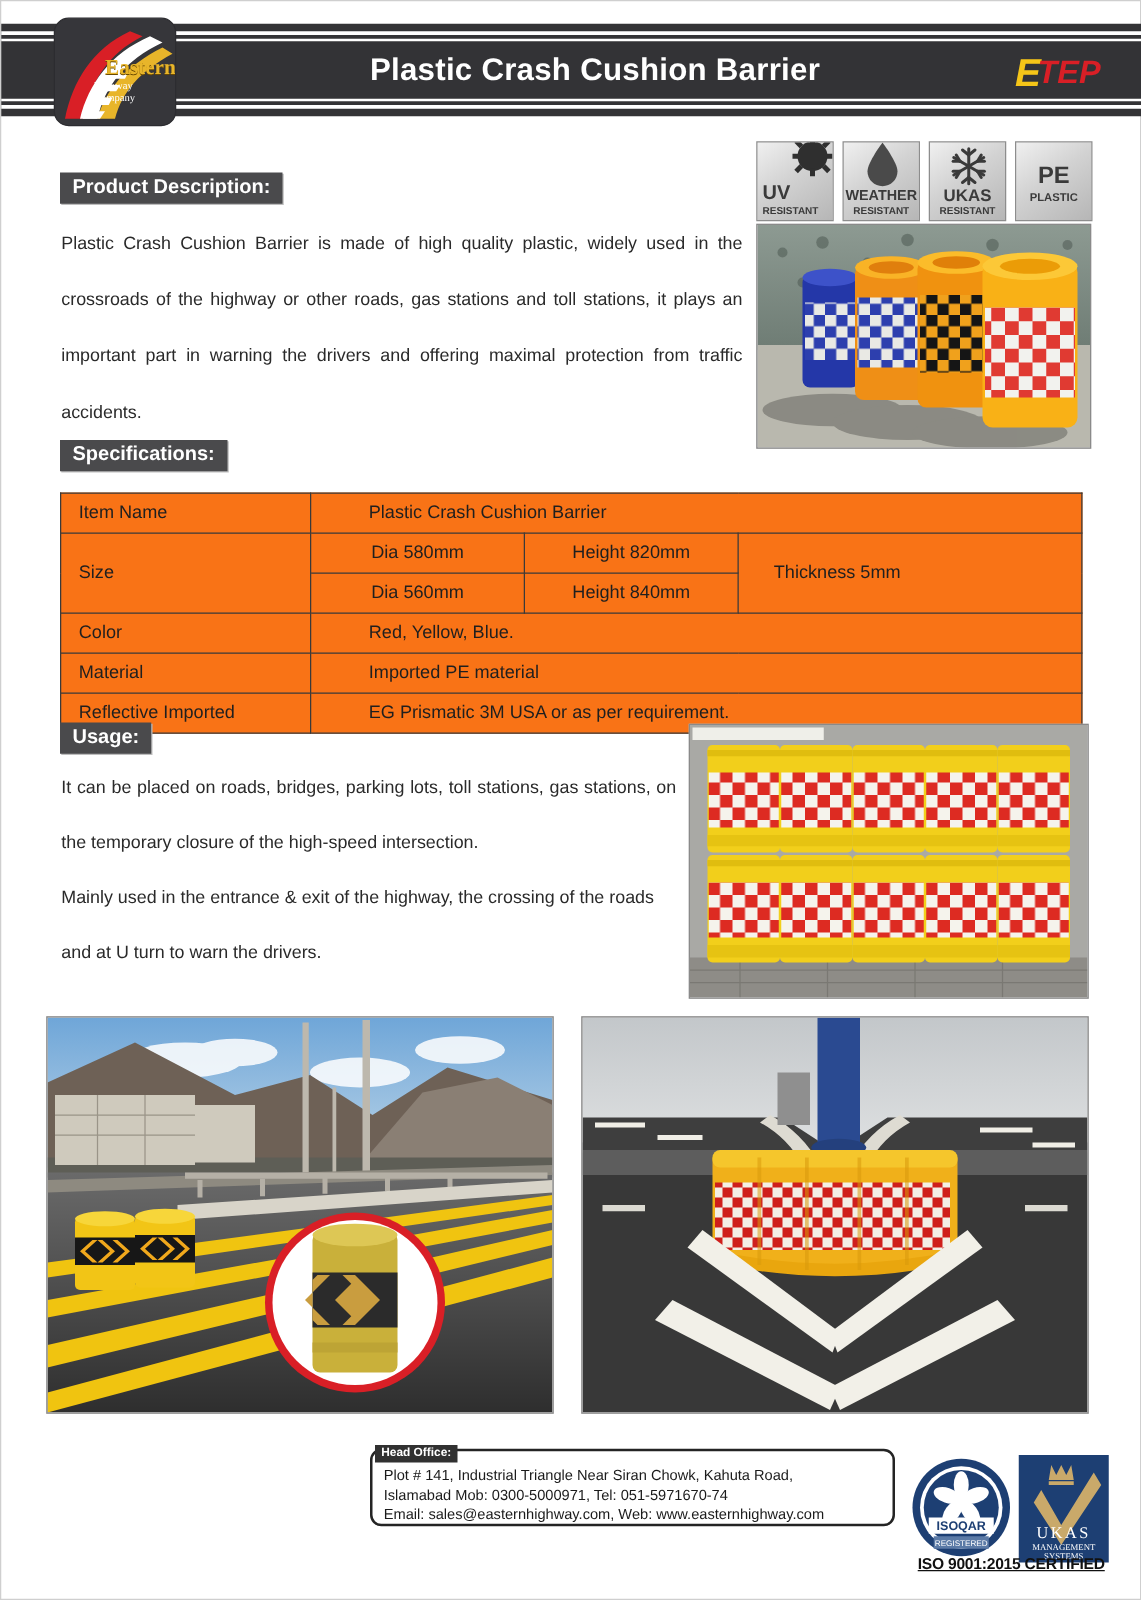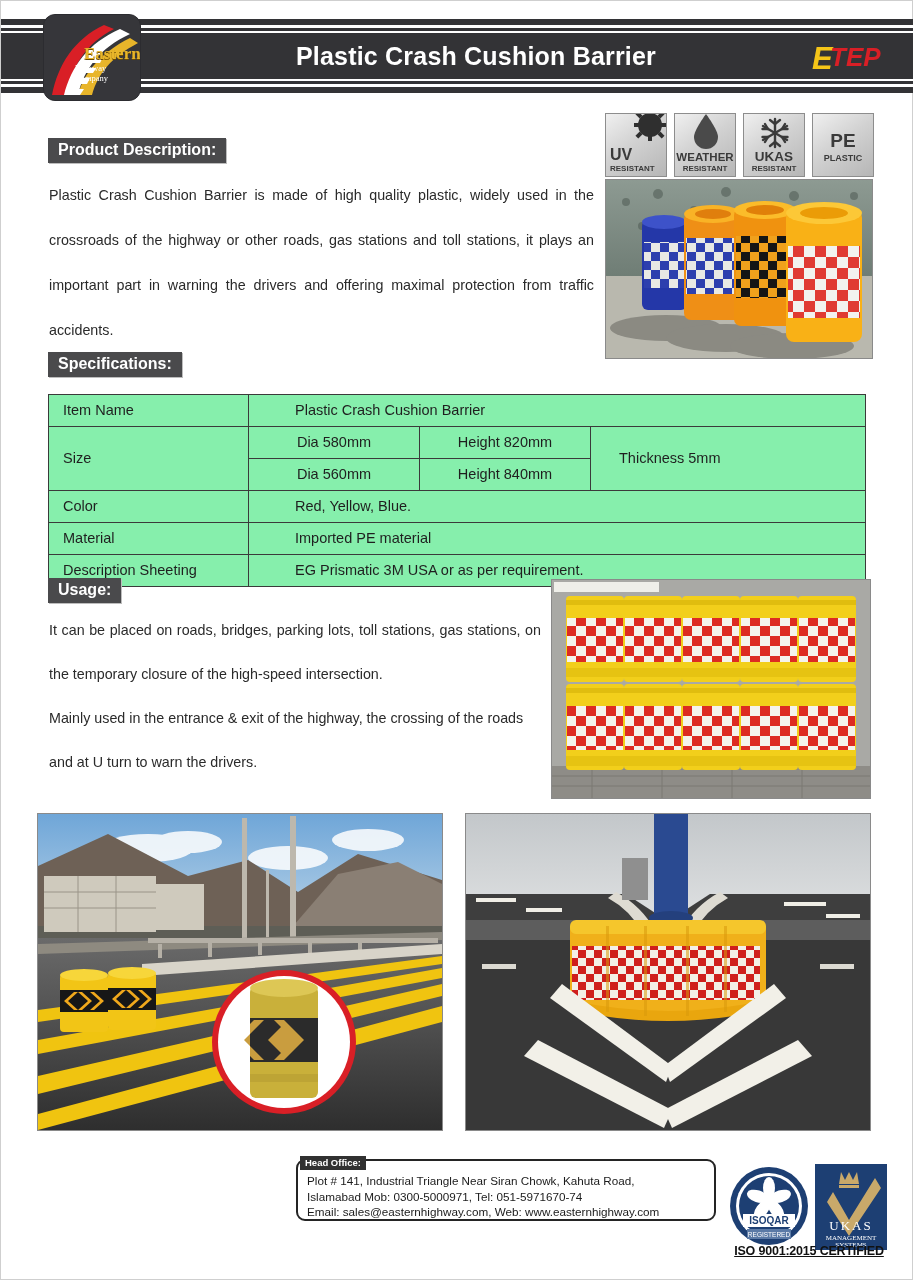--- a/index.html
+++ b/index.html
@@ -122,21 +122,21 @@
     border:1px solid #8a8a8a;
     box-sizing:border-box;
     background:#cfcfcf;
   }
 
   
   .spec-table{
     position:absolute;left:47px;top:393px;width:818px;
     border-collapse:collapse;
     font-size:14.5px;color:#1f1f1f;
-    background:#86efac;
+    background:#f97316;
   }
   .spec-table td{
     border:1.3px solid #3a3a3a;
     padding:5px 0 6px 0;
     height:20px;
   }
   .lbl{width:185px;padding-left:14px !important;}
   .val{padding-left:46px !important;}
   .sz{text-align:center;width:170px;}
   .th{padding-left:28px !important;}
@@ -376,21 +376,21 @@
       </tr>
       <tr>
         <td class="lbl">Color</td>
         <td class="val" colspan="3">Red, Yellow, Blue.</td>
       </tr>
       <tr>
         <td class="lbl">Material</td>
         <td class="val" colspan="3">Imported PE material</td>
       </tr>
       <tr>
-        <td class="lbl">Description Sheeting</td>
+        <td class="lbl">Reflective Imported</td>
         <td class="val" colspan="3">EG Prismatic 3M USA or as per requirement.</td>
       </tr>
     </tbody>
   </table>
 
   <div class="sec-head" style="left:47px;top:577px;text-align:right;">Usage:</div>
 
   <div class="usage-text" style="left:48px;top:607px;width:492px;">
     <p class="just">It can be placed on roads, bridges, parking lots, toll stations, gas stations, on the temporary closure of the high-speed intersection.</p>
     <p>Mainly used in the entrance &amp; exit of the highway, the crossing of the roads and at U turn to warn the drivers.</p>

